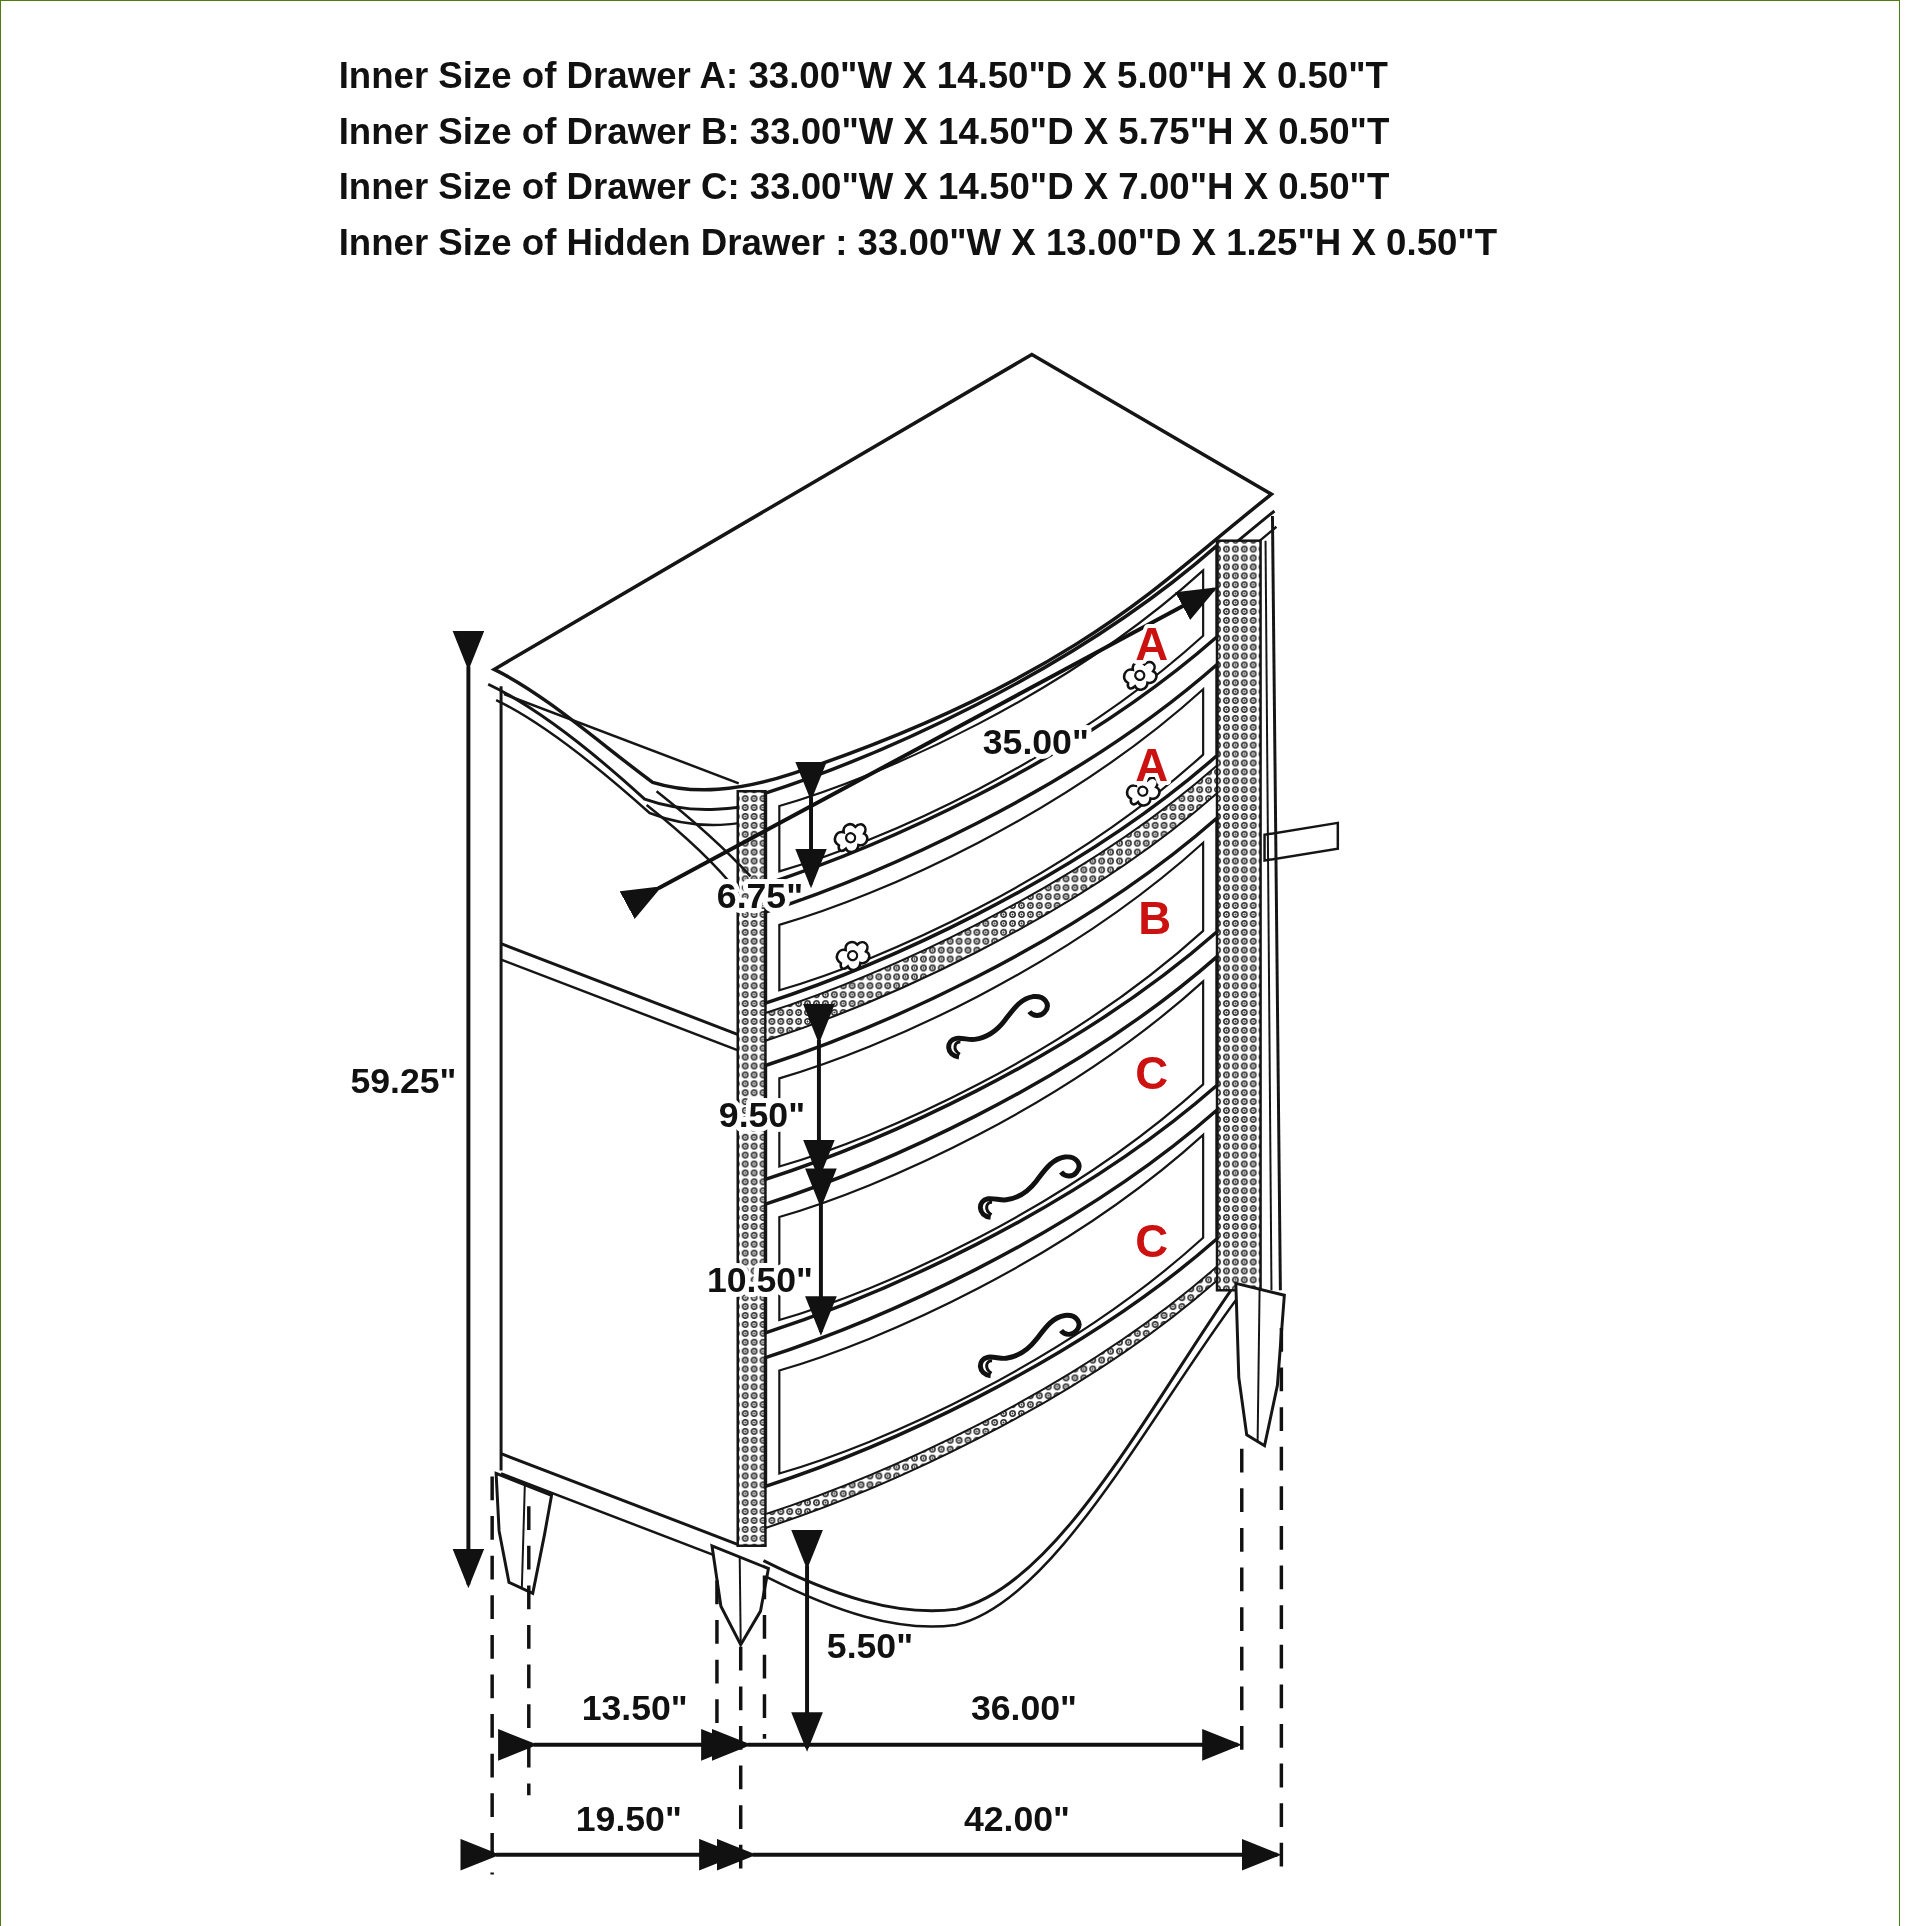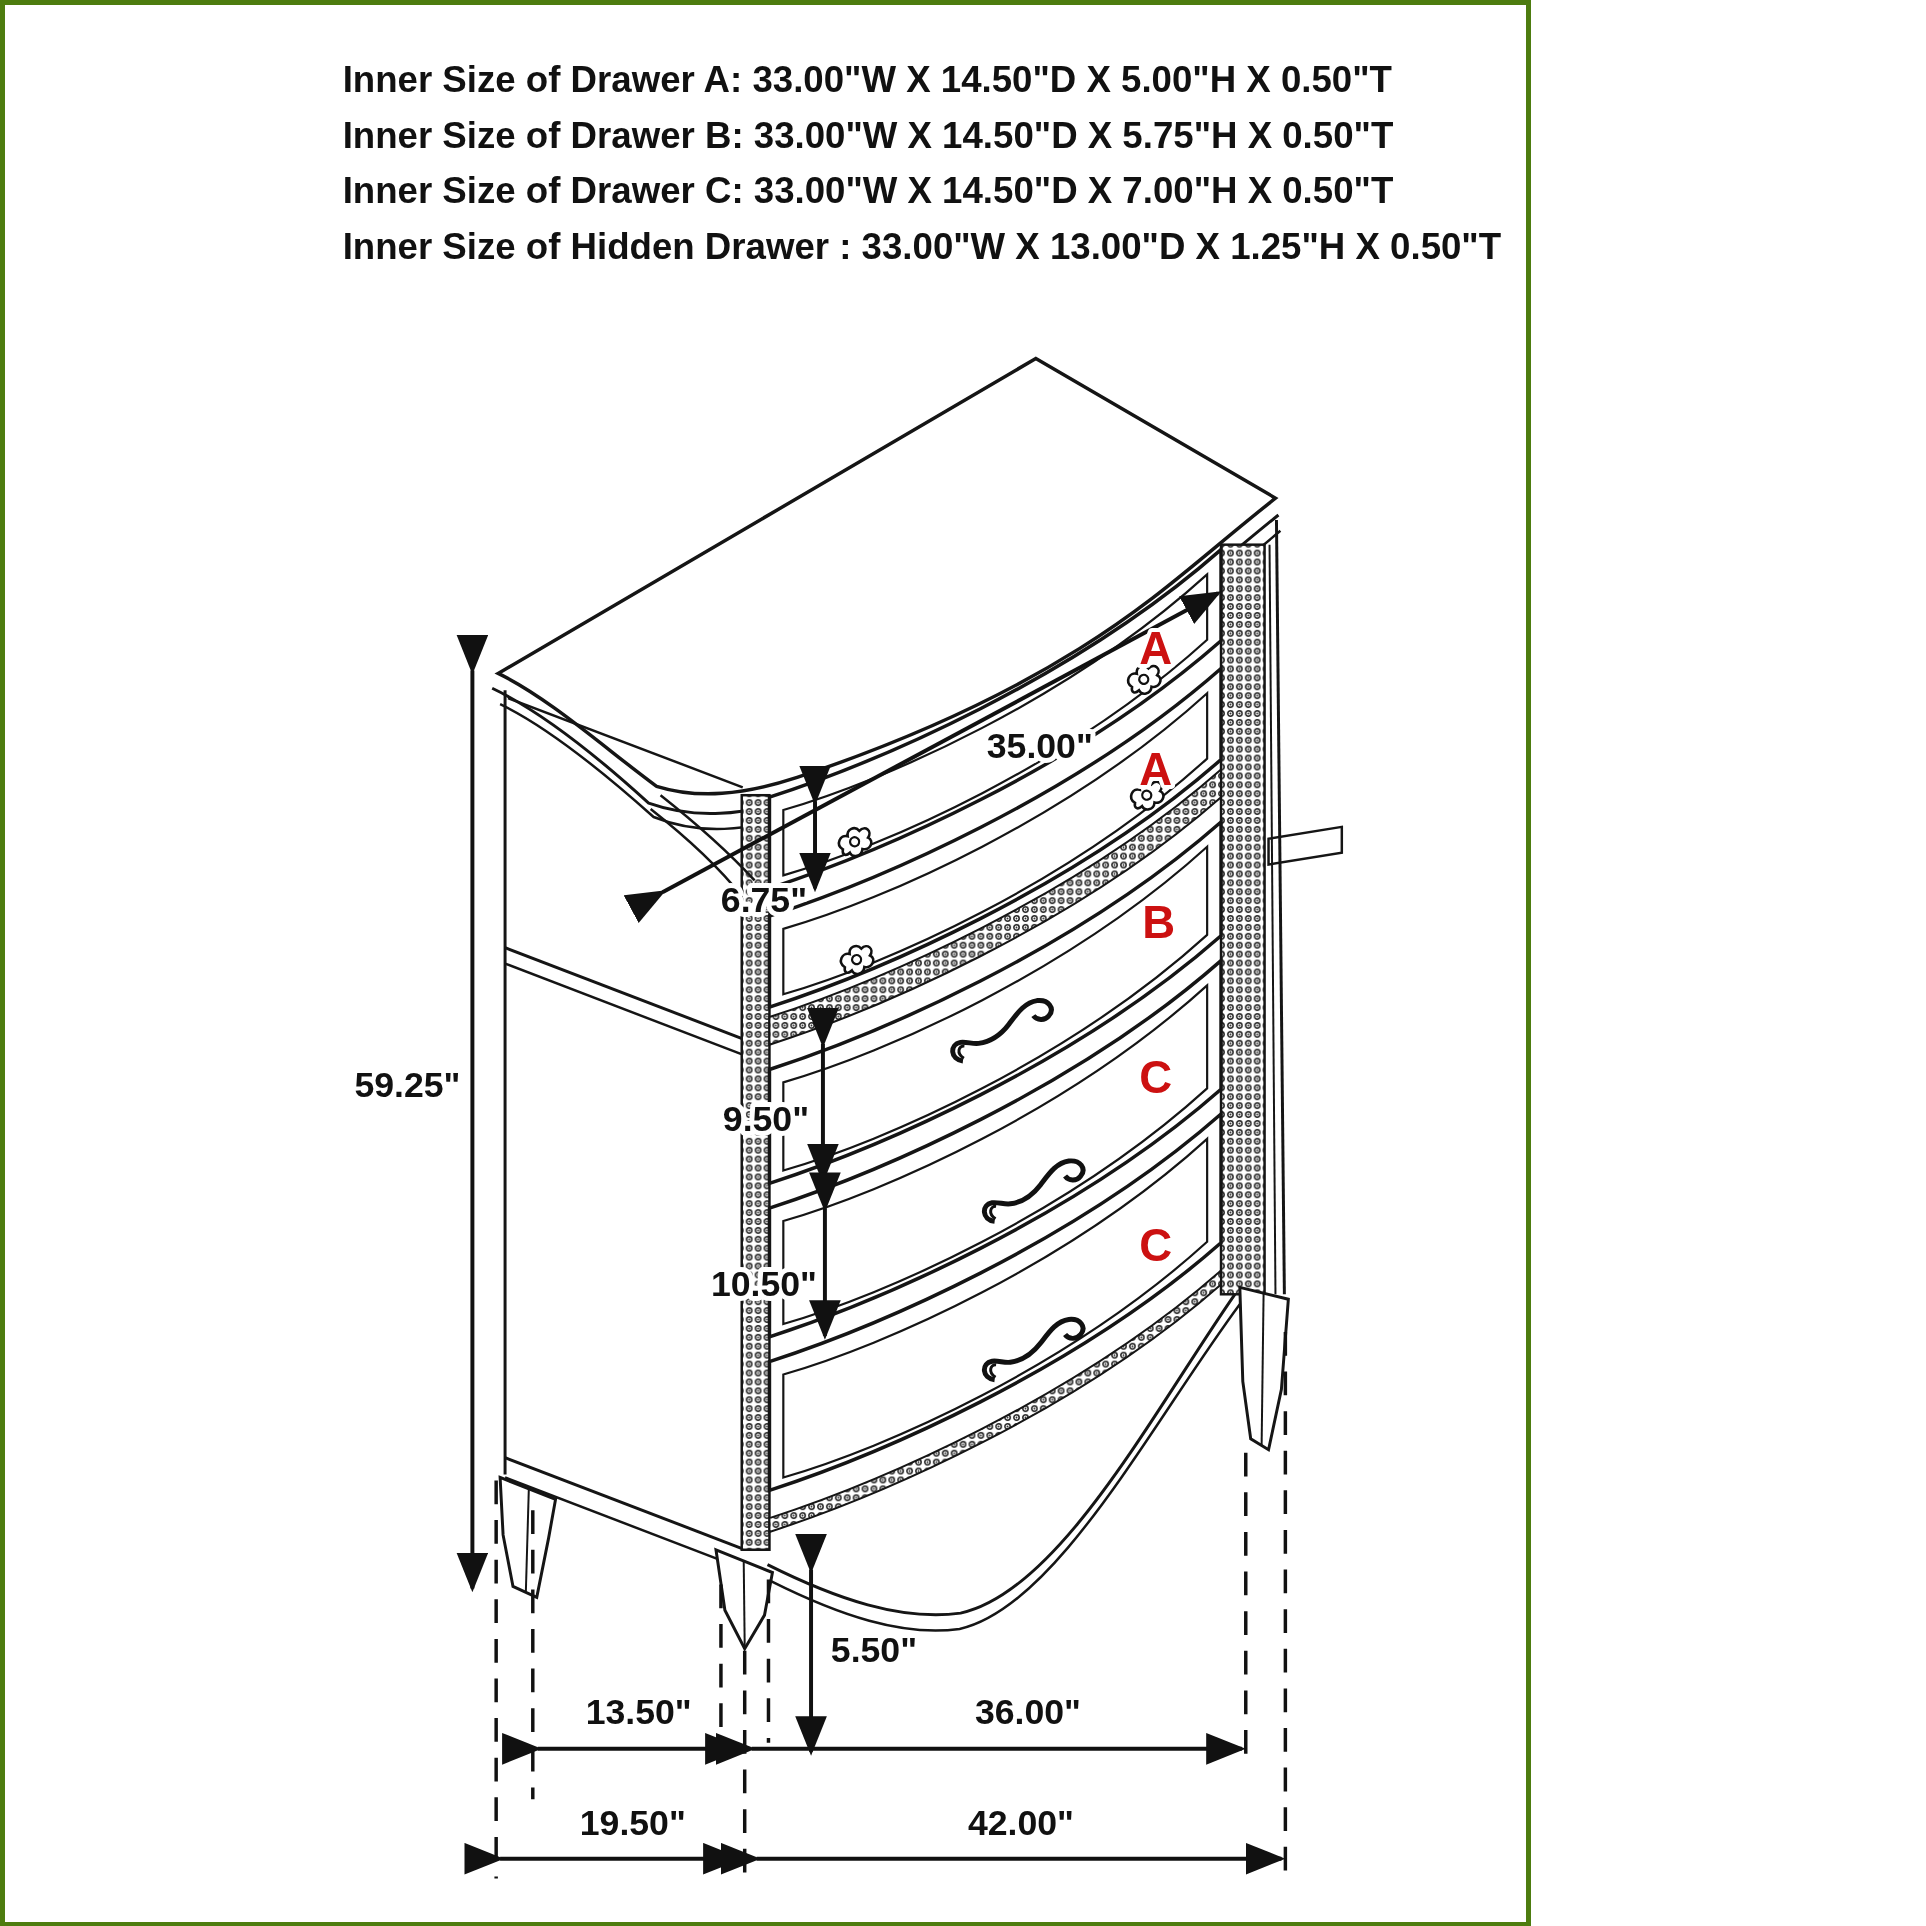--- a/index.html
+++ b/index.html
@@ -1,21 +1,21 @@
 <!DOCTYPE html>
 <html><head>
 <meta charset="utf-8">
 <style>
   html,body{margin:0;padding:0;background:#ffffff;}
   .canvas{
     position:relative;
-    width:1531px;height:1927px;
+    width:1900px;height:1927px;
     background:#ffffff;
     box-sizing:border-box;
-    border:5px solid #4d7c0f;
+    border:1px solid #4d7c0f;
     font-family:"Liberation Sans", sans-serif;
     overflow:hidden;
   }
   svg{display:block;}
   .hdr{
     font-family:"Liberation Sans", sans-serif;
     font-weight:bold;
     font-size:37px;
     fill:#111111;
   }

